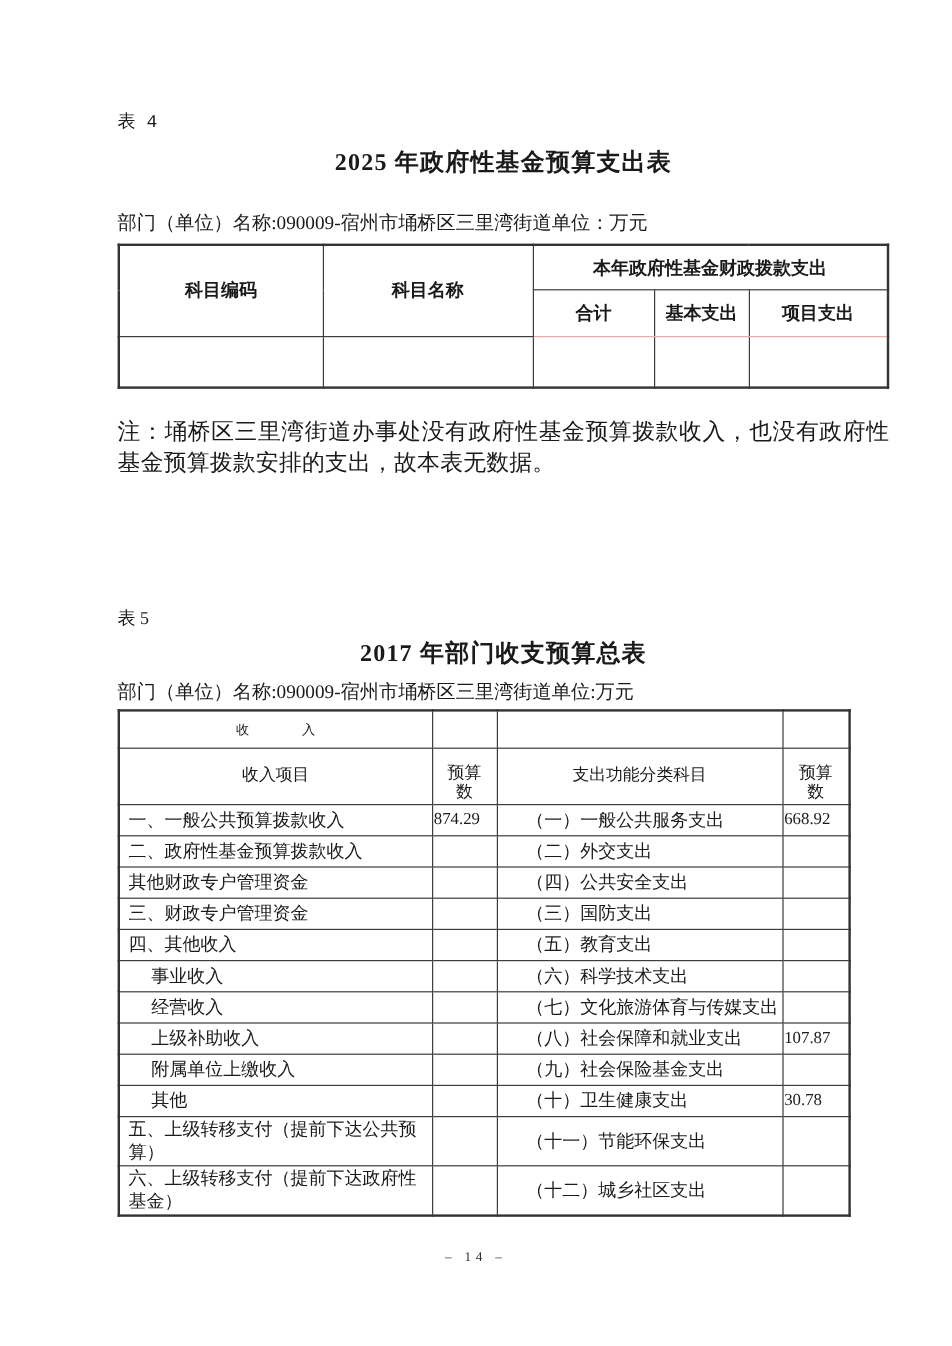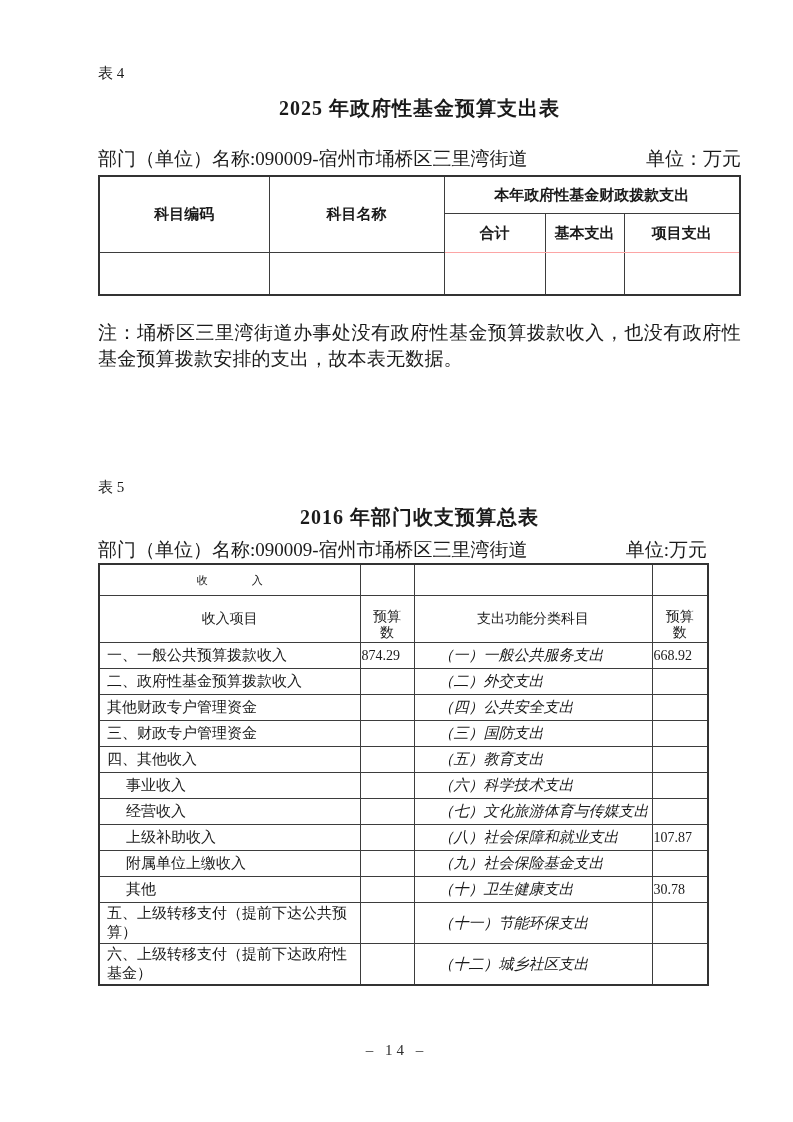--- a/index.html
+++ b/index.html
@@ -7,65 +7,65 @@
     position:relative;
     width:793px; height:1122px;
     background:#ffffff;
     font-family:"Liberation Serif","DejaVu Serif",serif;
     color:#1a1a1a;
     overflow:hidden;
   }
   .content { position:absolute; left:98px; top:0; width:643px; }
 
   .tab-label { font-size:15px; }
-  .tab-label.first { margin-top:64px; }
+  .tab-label.first { margin-top:92px;font-family:Liberation Mono, monospace; }
   .tab-label.second { margin-top:106px; }
 
   .doc-title {
     text-align:center; font-weight:bold; font-size:20px;
     letter-spacing:1px; margin-top:11px; line-height:28px;
   }
   .doc-title.second { margin-top:6px; }
 
   .info-line {
-    display:flex; justify-content:space-between;
-    font-size:19px; line-height:19px; margin-top:27px;
+    display:flex; 
+    font-size:16px; line-height:19px; margin-top:27px;
   }
   .info-line.second { margin-top:9px; width:609px; }
 
   table { border-collapse:collapse; table-layout:fixed; }
   td { border:1px solid #3d3d3d; overflow:hidden; }
 
   
   .t4 { width:641px; margin-top:7px; border:2px solid #333; }
   .t4 td.hd { text-align:center; font-weight:bold; font-size:15px; }
   .t4 .r-group td { height:34px; }
   .t4 .r-sub td  { height:36px; border-bottom:1px solid #fca5a5; }
   .t4 .r-empty td { height:39px; }
 
   
   .t5 { width:609px; margin-top:4px; border:2px solid #333; }
   .t5 .r1 td { height:28px; text-align:center; font-size:11px; }
   .t5 .r2 td { height:32px; text-align:center; font-size:14px; line-height:16px; }
   .t5 .narrow { display:inline-block; width:32px;margin-top:12px; }
   .t5 td.label { font-size:15px; text-align:left; padding-left:7px; }
   .t5 td.label.ind { padding-left:26px; }
-  .t5 td.label.exp { padding-left:24px;font-style:italic; }
+  .t5 td.label.exp { padding-left:24px; }
   .t5 td.num { font-size:14px; text-align:left; padding-right:5px;
                font-family:Liberation Serif, serif; }
   .t5 tbody td { height:23px; }
 
   .note {
     margin:24px 0 0 0; font-size:19px; line-height:26px;
     text-align:justify; letter-spacing:0.2px;
   }
 
   .page-number {
     position:absolute; left:0; right:0; top:1042px;
-    text-align:center; font-size:15px; letter-spacing:4px; color:#2d2d2d;
+    text-align:center; font-size:11px; letter-spacing:4px; color:#2d2d2d;
   }
 </style>
 </head>
 <body>
 
 <div class="sheet">
   <div class="content">
 
     <div class="tab-label first">表 4</div>
     <div class="doc-title">2025 年政府性基金预算支出表</div>
@@ -100,21 +100,21 @@
         <td></td>
         <td></td>
         <td></td>
       </tr>
     </tbody>
       </table>
 
     <p class="note">注：埇桥区三里湾街道办事处没有政府性基金预算拨款收入，也没有政府性基金预算拨款安排的支出，故本表无数据。</p>
 
     <div class="tab-label second">表 5</div>
-    <div class="doc-title second">2016 年部门收支预算总表</div>
+    <div class="doc-title second">2017 年部门收支预算总表</div>
 
     <div class="info-line second">
       <span>部门（单位）名称:090009-宿州市埇桥区三里湾街道</span>
       <span>单位:万元</span>
     </div>
 
     <table class="t5">
       <colgroup>
         <col style="width:261px">
           <col style="width:54px">

